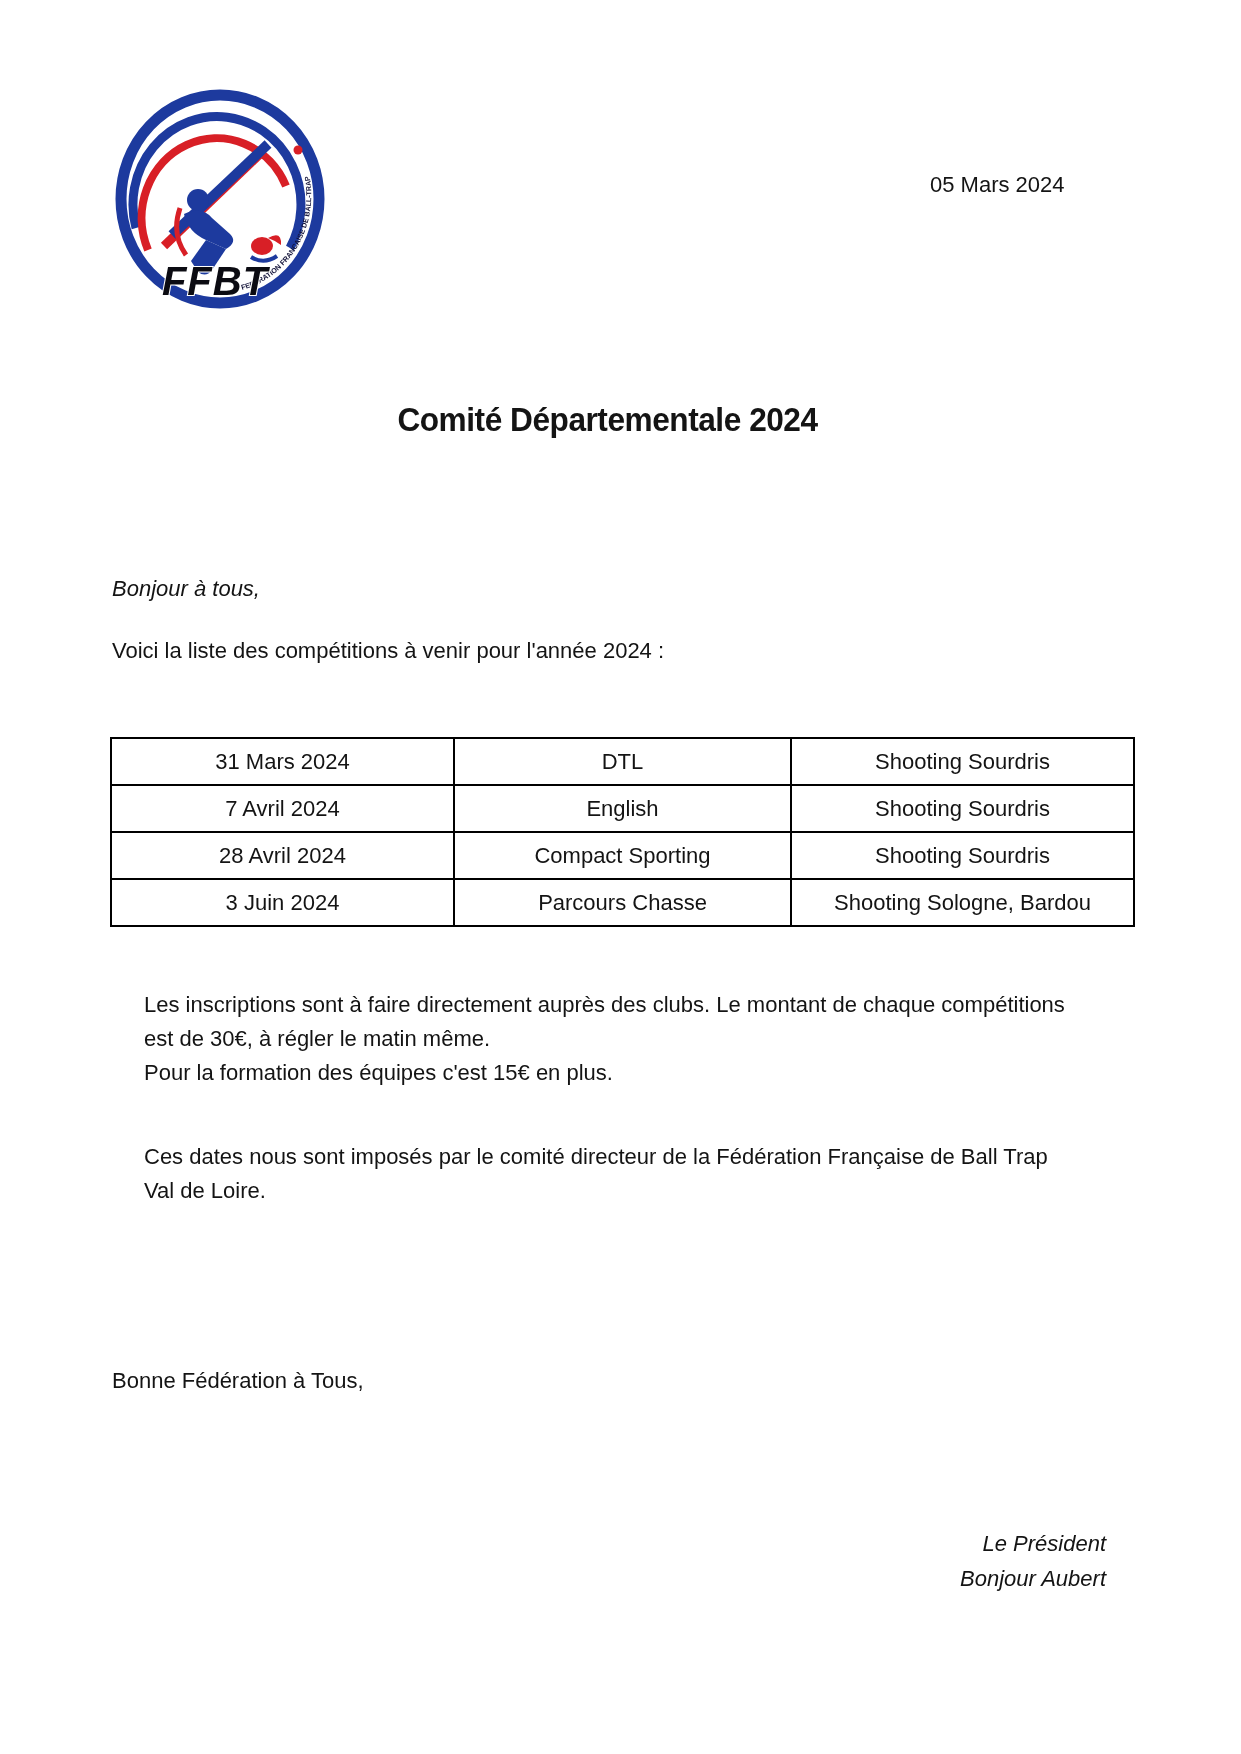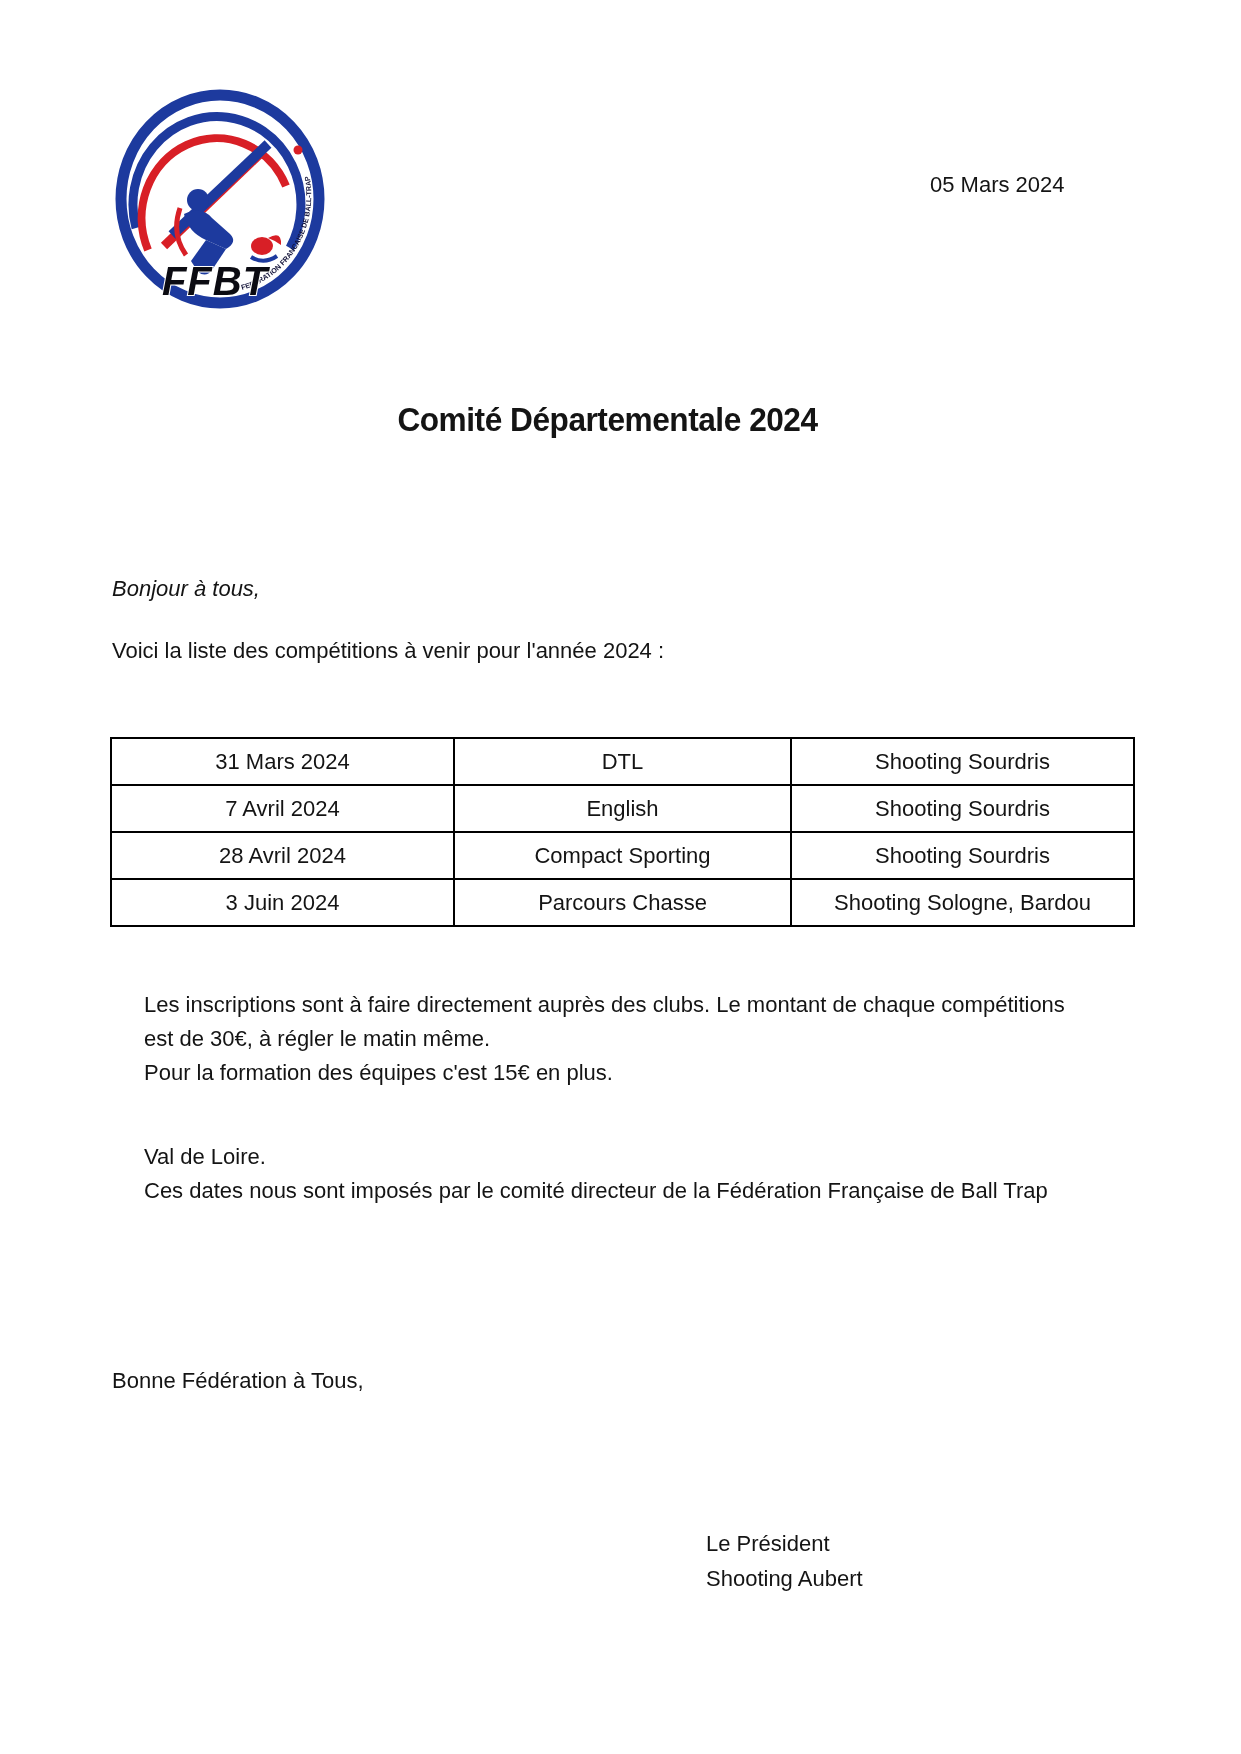--- a/index.html
+++ b/index.html
@@ -26,21 +26,21 @@
   }
   col.c1 { width:343px; } col.c2 { width:337px; } col.c3 { width:343px; }
   .u { text-underline-offset:3px; }
   .para { position:absolute; left:112px; width:1060px; font-size:22px; line-height:34px; }
   .para .ln { white-space:nowrap;margin-left:32px; }
   .para-fees  { top:988px; }
   .para-dates { top:1140px; }
   .closing { position:absolute; left:112px; top:1368px; font-size:22px; }
   .signature {
     position:absolute; left:706px; top:1526px; width:400px;
-    text-align:left; font-size:22px; line-height:35px;
+    text-align:right; font-size:22px; line-height:35px;font-style:italic;
   }
   .ffbt-ring-text { font-weight:600; }
 </style>
 </head>
 <body>
 
 <div class="page">
 
   <div class="logo">
     <svg viewBox="0 0 212 222" width="212" height="222">
@@ -102,24 +102,24 @@
     </tbody>
   </table>
 
   <div class="para para-fees">
     <div class="ln">Les inscriptions sont à faire directement auprès des clubs. Le montant de chaque compétitions</div>
     <div class="ln">est de 30€, à régler le matin même.</div>
     <div class="ln">Pour la formation des équipes c'est 15€ en plus.</div>
   </div>
 
   <div class="para para-dates">
+    <div class="ln">Ces dates nous sont imposés par le comité directeur de la Fédération Française de Ball Trap</div>
     <div class="ln">Val de Loire.</div>
-    <div class="ln">Ces dates nous sont imposés par le comité directeur de la Fédération Française de Ball Trap</div>
   </div>
 
   <div class="closing">Bonne Fédération à Tous,</div>
 
   <div class="signature">
     <div>Le Président</div>
-    <div>Shooting Aubert</div>
+    <div>Bonjour Aubert</div>
   </div>
 
 </div>
 
 </body></html>

